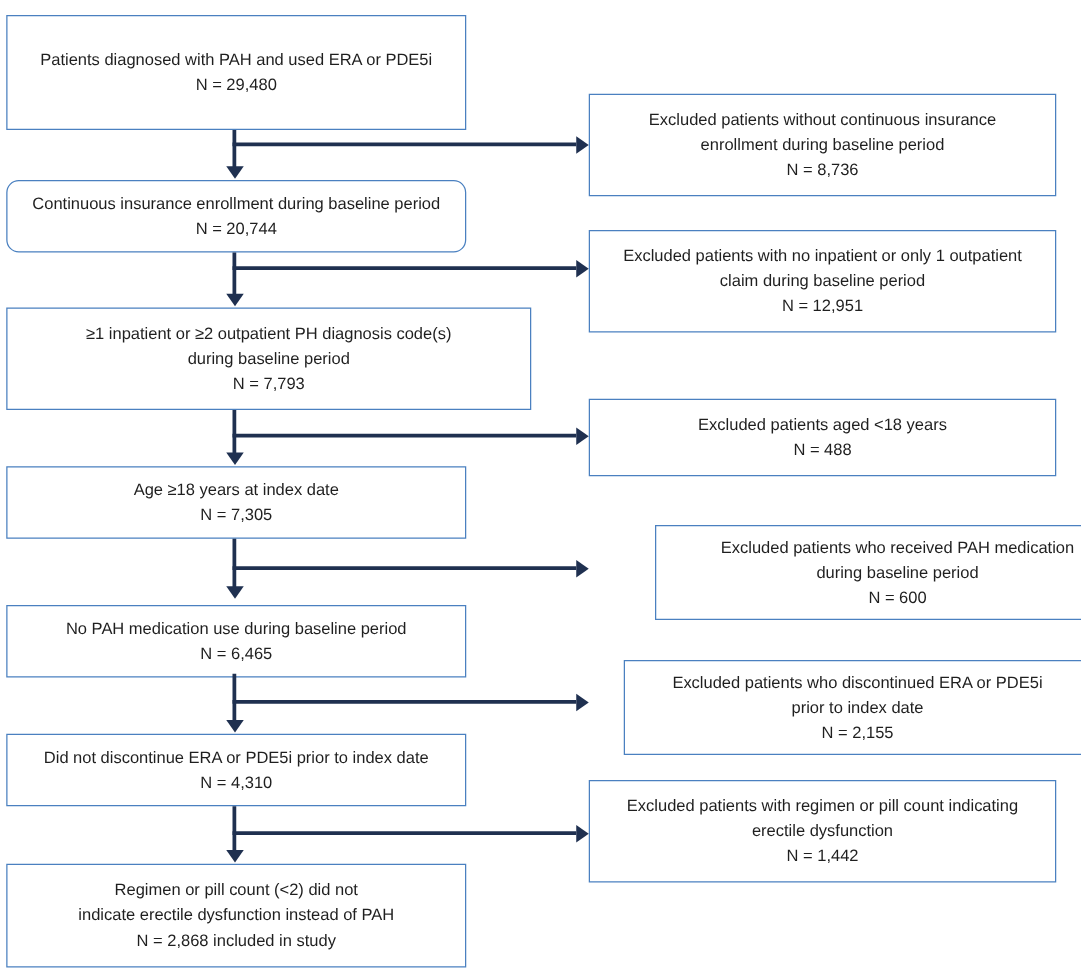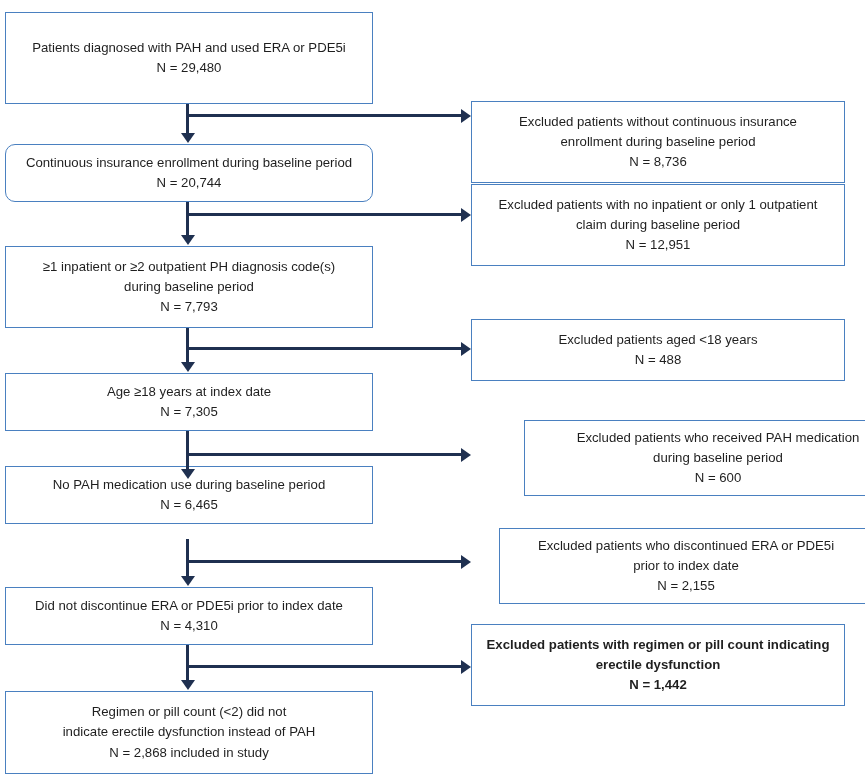--- a/index.html
+++ b/index.html
@@ -76,48 +76,48 @@
   <div class="node wrap" style="left:5px; top:12px; width:368px; height:92px;">
     <span class="line">Patients diagnosed with PAH and used ERA or PDE5i</span>
     <span class="line">N = 29,480</span>
   </div>
 
   <div class="node wrap" style="left:5px; top:144px; width:368px; height:58px;border-radius:10px;">
     <span class="line">Continuous insurance enrollment during baseline period</span>
     <span class="line">N = 20,744</span>
   </div>
 
-  <div class="node wrap" style="left:5px; top:246px; width:368px; height:82px;">
+  <div class="node wrap" style="left:5px; top:246px; width:420px; height:82px;">
     <span class="line">≥1 inpatient or ≥2 outpatient PH diagnosis code(s)</span>
     <span class="line">during baseline period</span>
     <span class="line">N = 7,793</span>
   </div>
 
   <div class="node wrap" style="left:5px; top:373px; width:368px; height:58px;">
     <span class="line">Age ≥18 years at index date</span>
     <span class="line">N = 7,305</span>
   </div>
 
-  <div class="node wrap" style="left:5px; top:466px; width:368px; height:58px;">
+  <div class="node wrap" style="left:5px; top:484px; width:368px; height:58px;">
     <span class="line">No PAH medication use during baseline period</span>
     <span class="line">N = 6,465</span>
   </div>
 
   <div class="node wrap" style="left:5px; top:587px; width:368px; height:58px;">
     <span class="line">Did not discontinue ERA or PDE5i prior to index date</span>
     <span class="line">N = 4,310</span>
   </div>
 
   <div class="node wrap" style="left:5px; top:691px; width:368px; height:83px;">
     <span class="line">Regimen or pill count (&lt;2) did not</span>
     <span class="line">indicate erectile dysfunction instead of PAH</span>
     <span class="line">N = 2,868 included in study</span>
   </div>
 
-  <div class="node wrap" style="left:471px; top:75px; width:374px; height:82px;margin-top:26px;">
+  <div class="node wrap" style="left:471px; top:75px; width:374px; height:82px;">
     <span class="line">Excluded patients without continuous insurance</span>
     <span class="line">enrollment during baseline period</span>
     <span class="line">N = 8,736</span>
   </div>
 
   <div class="node wrap" style="left:471px; top:184px; width:374px; height:82px;">
     <span class="line">Excluded patients with no inpatient or only 1 outpatient</span>
     <span class="line">claim during baseline period</span>
     <span class="line">N = 12,951</span>
   </div>
@@ -132,21 +132,21 @@
     <span class="line">during baseline period</span>
     <span class="line">N = 600</span>
   </div>
 
   <div class="node wrap" style="left:499px; top:528px; width:374px; height:76px;">
     <span class="line">Excluded patients who discontinued ERA or PDE5i</span>
     <span class="line">prior to index date</span>
     <span class="line">N = 2,155</span>
   </div>
 
-  <div class="node wrap" style="left:471px; top:624px; width:374px; height:82px;font-weight:bold;">
+  <div class="node wrap" style="left:471px; top:624px; width:374px; height:82px;">
     <span class="line">Excluded patients with regimen or pill count indicating</span>
     <span class="line">erectile dysfunction</span>
     <span class="line">N = 1,442</span>
   </div>
 
   <div class="conn conn-v" style="left:186px; top:104px; height:30px;"></div>
   <div class="arrow-down" style="left:180.5px; top:133px;"></div>
   <div class="conn conn-h" style="left:186px; top:114px; width:275px;"></div>
   <div class="arrow-right" style="left:461px; top:108.5px;"></div>
 

